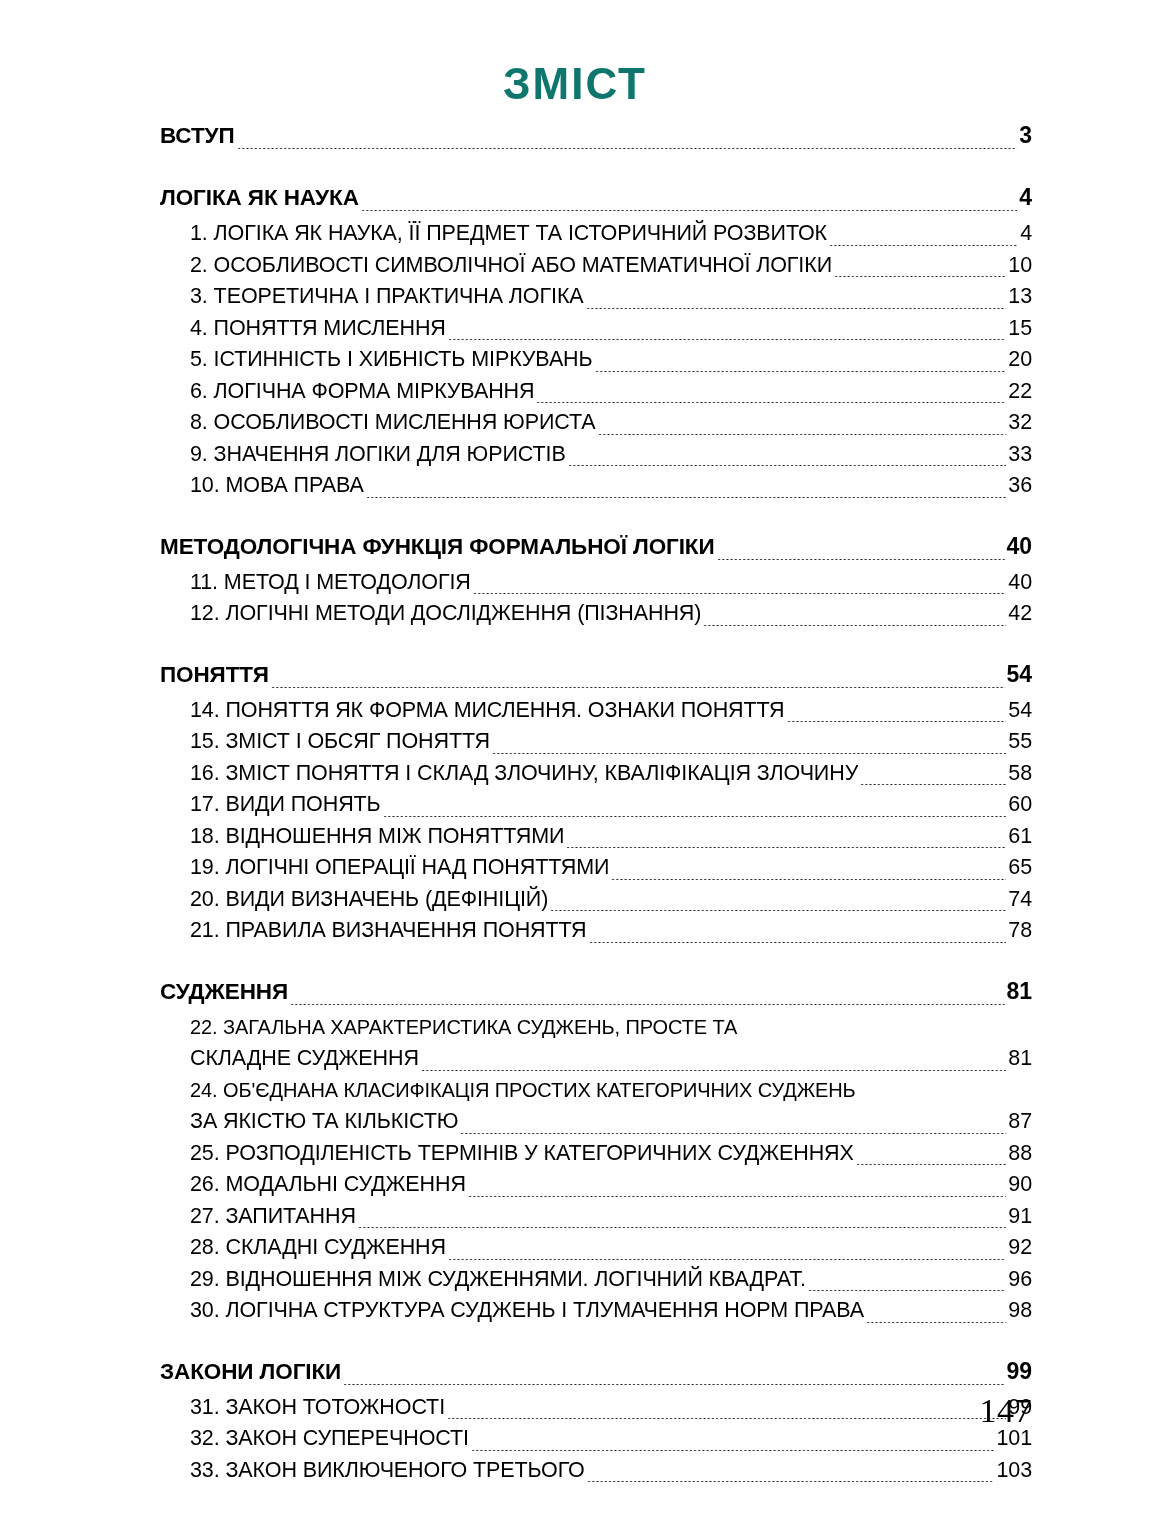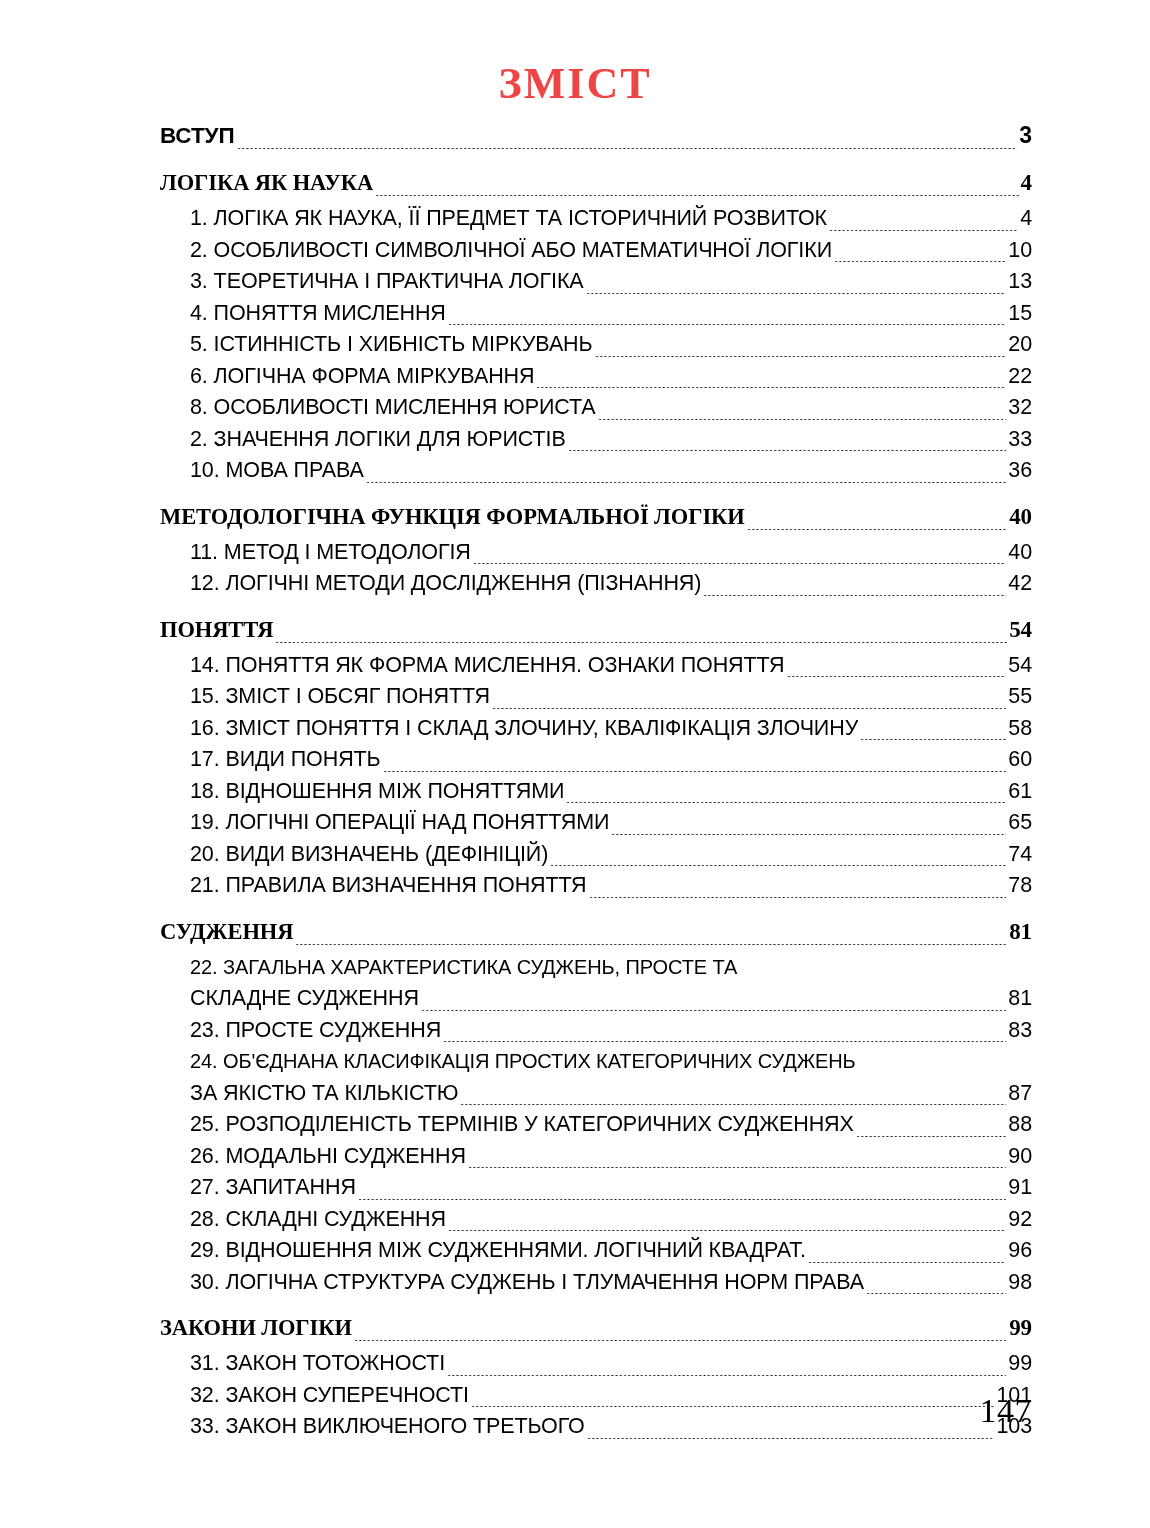--- a/index.html
+++ b/index.html
@@ -24,26 +24,26 @@
     background: #fff;
   }
 
   
   .toc-title {
     position: absolute;
     left: 0;
     top: 62px;
     width: 1150px;
     text-align: center;
-    font-family: Liberation Serif, serif;
+    font-family: Liberation Sans, sans-serif;
     font-weight: bold;
     font-size: 44px;
     letter-spacing: 2px;
     line-height: 1;
-    color: #ef4444;
+    color: #0f766e;
   }
 
   
   .toc-body {
     position: absolute;
     left: 160px;
     top: 118px;
     width: 872px;   
   }
 
@@ -123,21 +123,21 @@
   .wrap-first {
     font-weight: normal;
     font-size: 20px;
     font-stretch: condensed;
     letter-spacing: -0.1px;
     line-height: 31.5px;
     white-space: nowrap;
   }
 
   
-  .gap-before { margin-top: 13px; font-family: Liberation Serif, serif; }
+  .gap-before { margin-top: 27px; }
   .gap-after  { margin-bottom: 3px; }
 
   
   .folio {
     position: absolute;
     right: 118px;
     top: 1392px;
     font-family: "Liberation Serif", "DejaVu Serif", serif;
     font-size: 34px;
     font-weight: normal;
@@ -211,21 +211,21 @@
       </div>
       <div class="toc-row item">
         <div class="entry-line">
           <span class="entry-text">8. ОСОБЛИВОСТІ МИСЛЕННЯ ЮРИСТА</span>
           <span class="leader"></span>
           <span class="entry-num">32</span>
         </div>
       </div>
       <div class="toc-row item">
         <div class="entry-line">
-          <span class="entry-text">2. ЗНАЧЕННЯ ЛОГІКИ ДЛЯ ЮРИСТІВ</span>
+          <span class="entry-text">9. ЗНАЧЕННЯ ЛОГІКИ ДЛЯ ЮРИСТІВ</span>
           <span class="leader"></span>
           <span class="entry-num">33</span>
         </div>
       </div>
       <div class="toc-row item">
         <div class="entry-line">
           <span class="entry-text">10. МОВА ПРАВА</span>
           <span class="leader"></span>
           <span class="entry-num">36</span>
         </div>
@@ -323,27 +323,20 @@
       </div>
       <div class="toc-row item">
         <div class="wrap-first">22. ЗАГАЛЬНА ХАРАКТЕРИСТИКА СУДЖЕНЬ, ПРОСТЕ  ТА</div>
         <div class="entry-line">
           <span class="entry-text">СКЛАДНЕ СУДЖЕННЯ</span>
           <span class="leader"></span>
           <span class="entry-num">81</span>
         </div>
       </div>
       <div class="toc-row item">
-        <div class="entry-line">
-          <span class="entry-text">23. ПРОСТЕ СУДЖЕННЯ</span>
-          <span class="leader"></span>
-          <span class="entry-num">83</span>
-        </div>
-      </div>
-      <div class="toc-row item">
         <div class="wrap-first">24. ОБ'ЄДНАНА КЛАСИФІКАЦІЯ ПРОСТИХ КАТЕГОРИЧНИХ СУДЖЕНЬ</div>
         <div class="entry-line">
           <span class="entry-text">ЗА ЯКІСТЮ ТА КІЛЬКІСТЮ</span>
           <span class="leader"></span>
           <span class="entry-num">87</span>
         </div>
       </div>
       <div class="toc-row item">
         <div class="entry-line">
           <span class="entry-text">25. РОЗПОДІЛЕНІСТЬ ТЕРМІНІВ У КАТЕГОРИЧНИХ СУДЖЕННЯХ</span>

